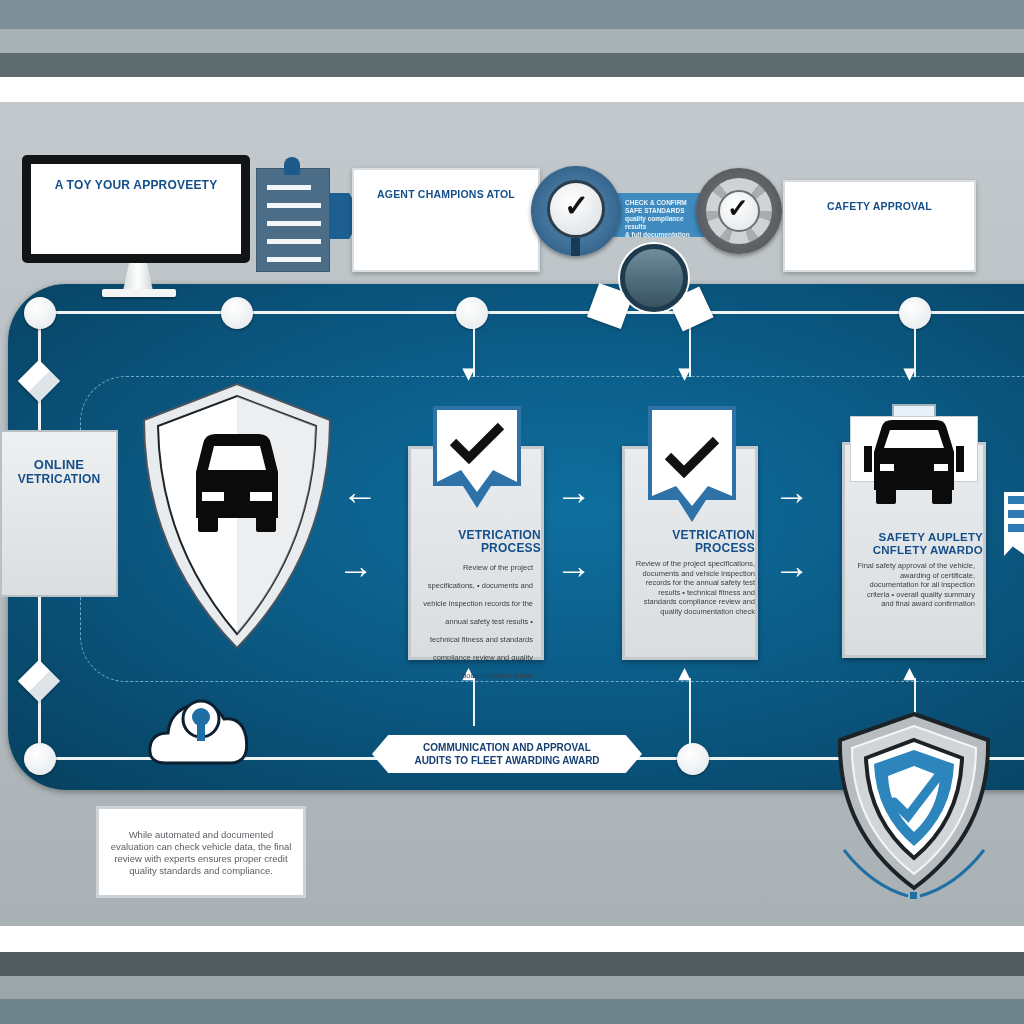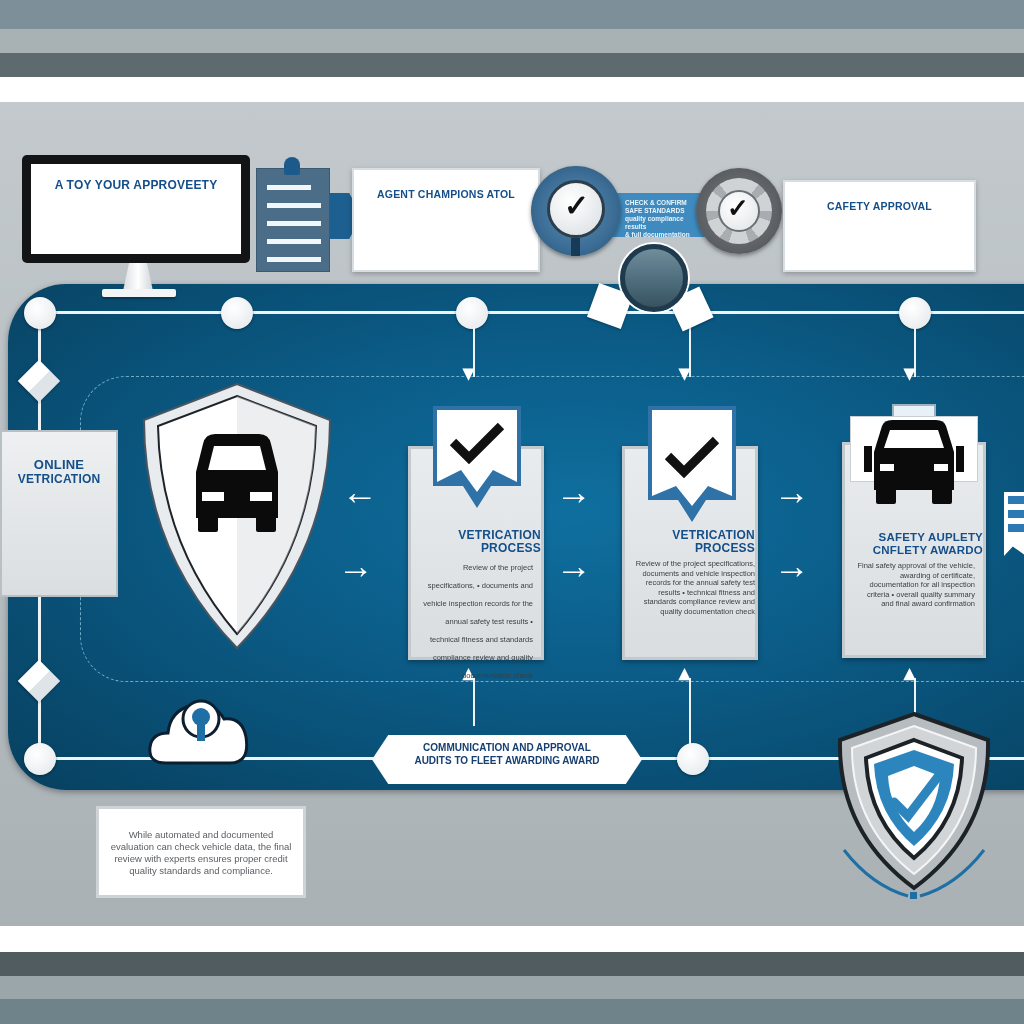--- a/index.html
+++ b/index.html
@@ -45,21 +45,21 @@
   .check { position: absolute; color: #111; font-weight: bold; }
 
   .banner { position: absolute; left: 611px; top: 193px; width: 96px; height: 44px; background: #3f8bbf; }
   .banner-text { color: #eaf4fb; font-size: 6.5px; line-height: 8px; font-weight: bold; padding: 6px 6px 0 14px; }
 
   .step-card { position: absolute; background: linear-gradient(180deg, #e9ecee, #d9dde0); border: 3px solid #c3c9cd; box-shadow: 0 2px 5px rgba(0,0,0,0.35); text-align: right; }
 
   .shield { position: absolute; }
   .side-panel { position: absolute; left: 0; top: 430px; width: 118px; height: 167px; background: linear-gradient(180deg, #eef0f1, #dadee0); border: 2px solid #b8c0c4; text-align: center; padding-top: 26px; }
 
-  .lower-banner { position: absolute; left: 372px; top: 735px; width: 270px; height: 49px; background: #fff;
+  .lower-banner { position: absolute; left: 372px; top: 735px; width: 270px; height: 38px; background: #fff;
     clip-path: polygon(6% 0, 94% 0, 100% 50%, 94% 100%, 6% 100%, 0 50%); text-align: center; padding-top: 6px; }
   .lower-banner span { display: block; color: #163f72; font-weight: bold; font-size: 10px; line-height: 13px; }
 
   .cloud { position: absolute; left: 146px; top: 697px; width: 106px; height: 70px; }
   .note-card { position: absolute; left: 96px; top: 806px; width: 210px; height: 92px; background: #fff; border: 3px solid #cdd3d6; text-align: center; padding: 20px 8px 0; }
   .note-card p { font-size: 9.5px; line-height: 12px; color: #5a5e63; }
 
   .doc-icon { position: absolute; left: 1004px; top: 492px; width: 22px; height: 64px; background: #fff; clip-path: polygon(0 0,100% 0,100% 100%,40% 85%,0 100%); }
   .doc-row { position: absolute; left: 4px; width: 18px; height: 8px; background: #2c79b3; }
 </style>

